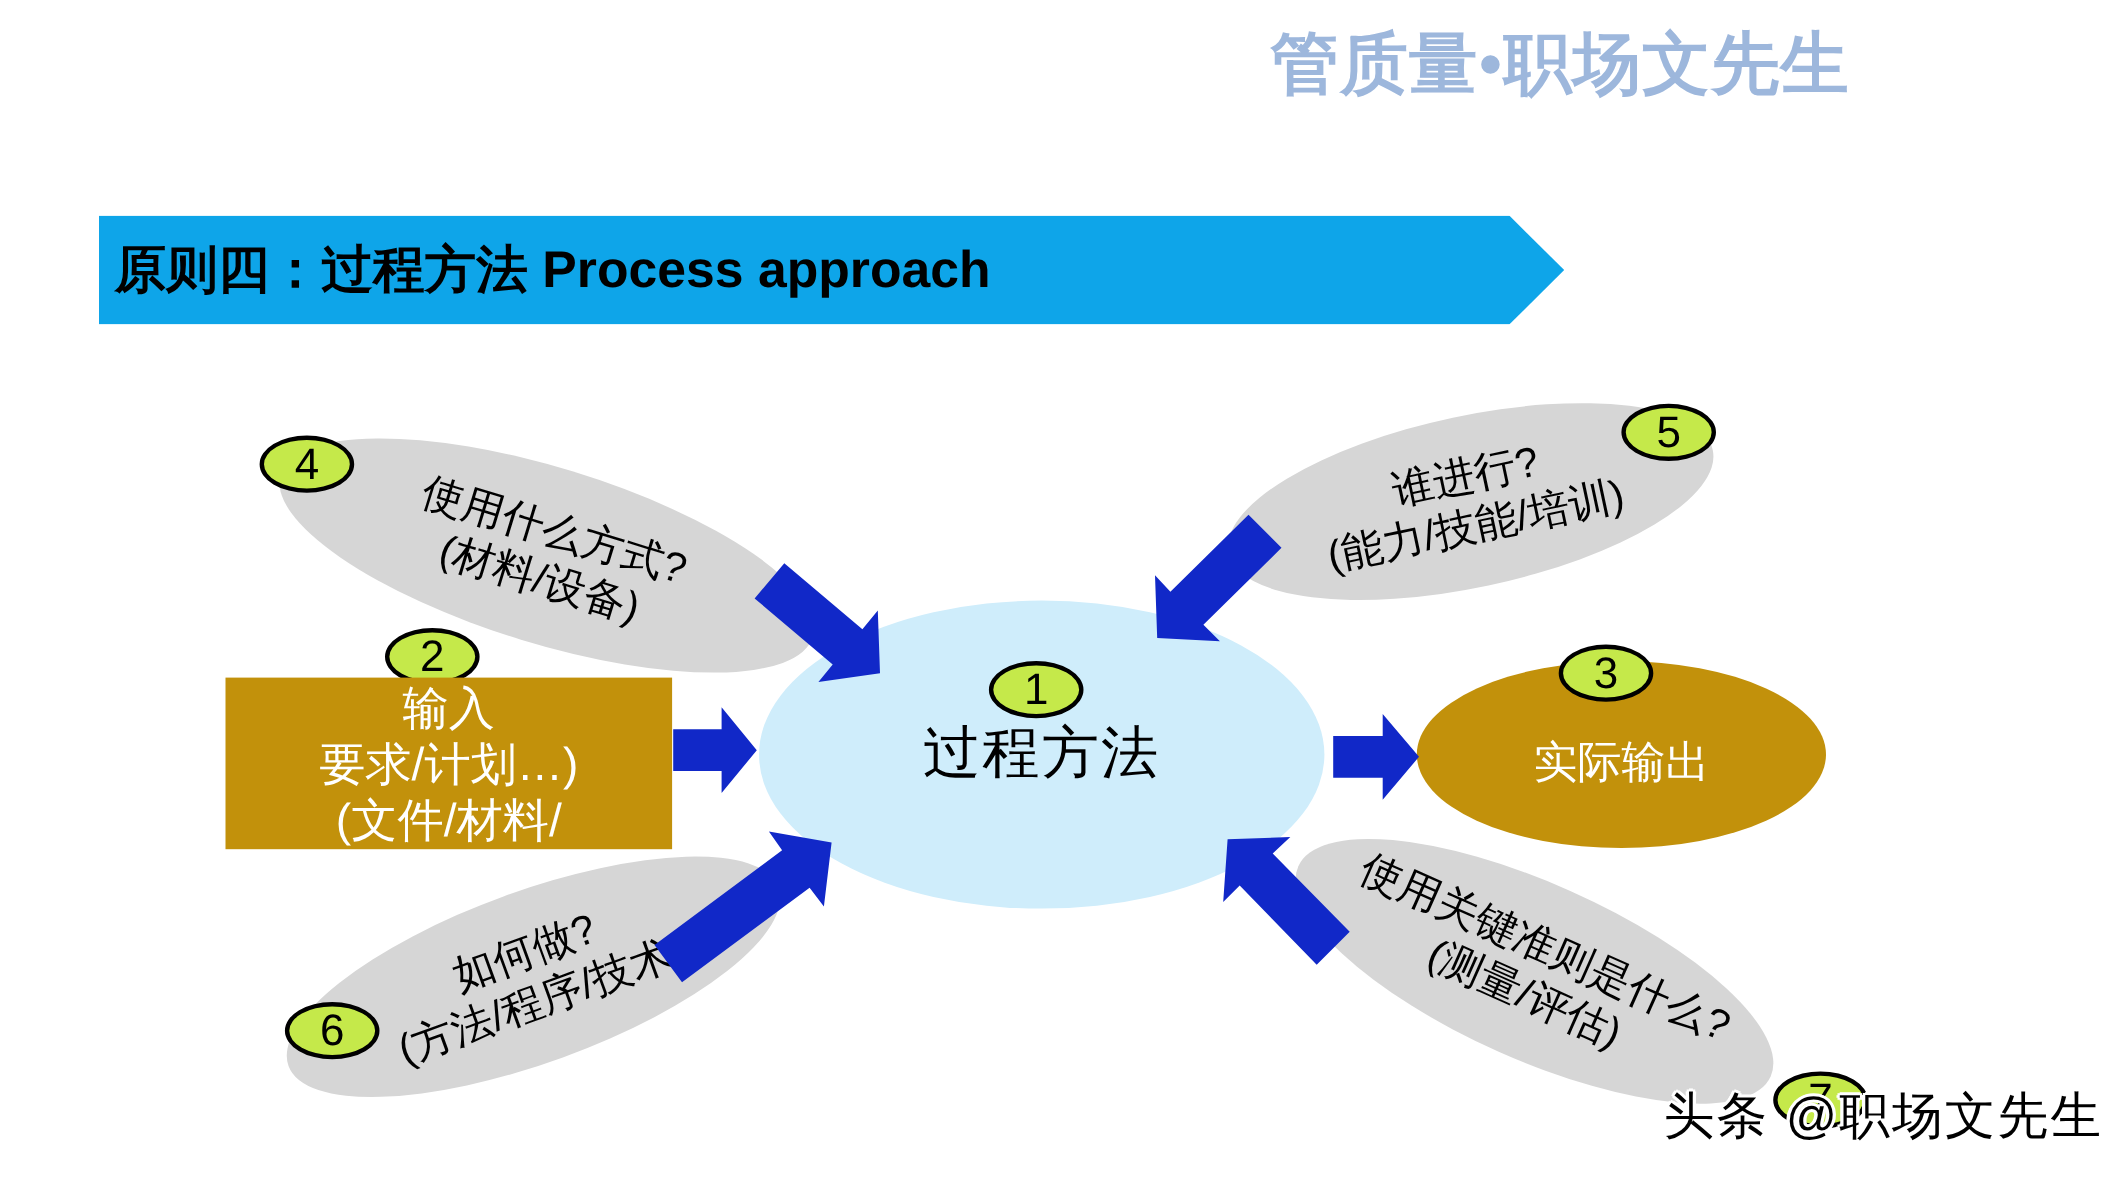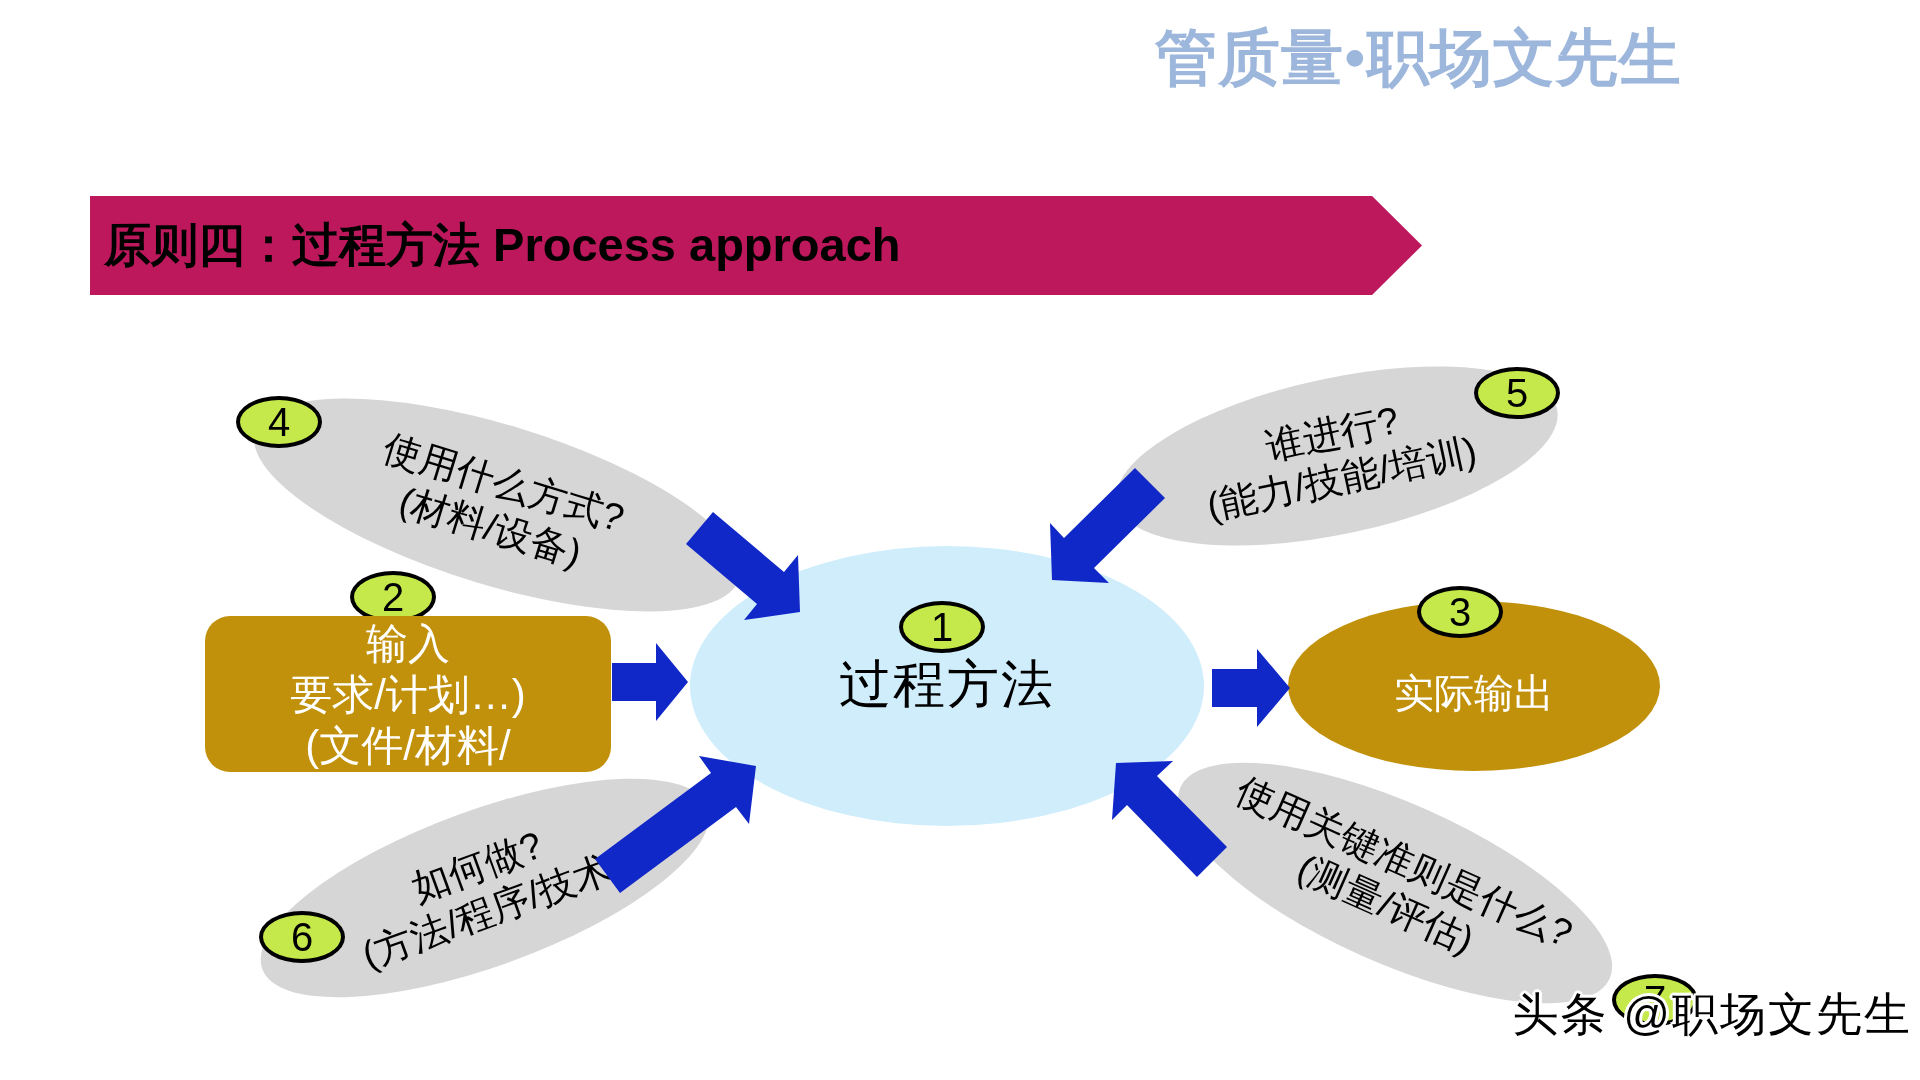--- a/index.html
+++ b/index.html
@@ -10,21 +10,21 @@
   
   .header-title{
     position:absolute;left:1155px;top:16px;
     font-family:"Liberation Serif","DejaVu Serif",serif;
     font-weight:700;font-size:62px;letter-spacing:1px;
     color:#9DB7DC;white-space:nowrap;
   }
   
   .banner{
     position:absolute;left:90px;top:196px;width:1332px;height:99px;
-    background:#be185d;
+    background:#0ea5e9;
     clip-path:polygon(0 0,96.25% 0,100% 50%,96.25% 100%,0 100%);
     display:flex;align-items:center;text-align:center;
   }
   .banner-text{
     font-size:47px;font-weight:700;color:#000;padding-left:14px;white-space:nowrap;
   }
   
   .gray-ellipse{
     position:absolute;background:#D6D6D6;border-radius:50%;z-index:1;
     display:flex;flex-direction:column;align-items:center;justify-content:center;
@@ -35,21 +35,21 @@
     background:#CFEDFB;border-radius:50%;z-index:2;
   }
   .center-label{
     position:absolute;left:0;right:0;top:104px;text-align:center;
     font-size:52px;color:#000;letter-spacing:2px;
   }
   .input-box{
     position:absolute;left:205px;top:616px;width:406px;height:156px;
     background:#C2910B;z-index:3;
     display:flex;flex-direction:column;align-items:center;justify-content:center;
-    color:#fff;font-size:42px;line-height:51px;text-align:center;white-space:nowrap;border-radius:25px;
+    color:#fff;font-size:42px;line-height:51px;text-align:center;white-space:nowrap;
   }
   .output-ellipse{
     position:absolute;left:1288px;top:601px;width:372px;height:170px;
     background:#C2910B;border-radius:50%;z-index:2;
     display:flex;align-items:center;justify-content:center;
     padding-top:14px;box-sizing:border-box;
     color:#fff;font-size:40px;line-height:49px;text-align:center;white-space:nowrap;
   }
   
   .badge{

